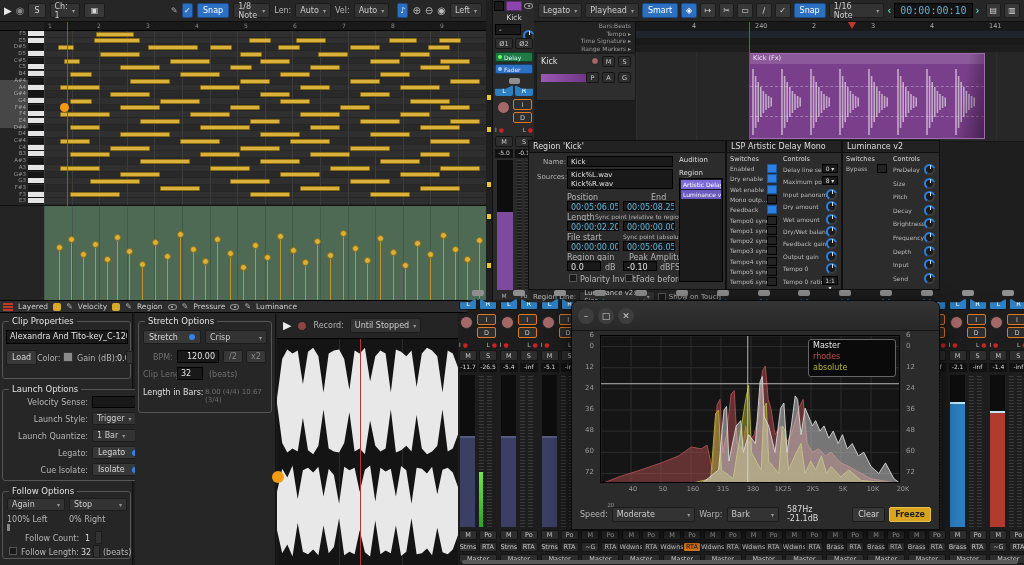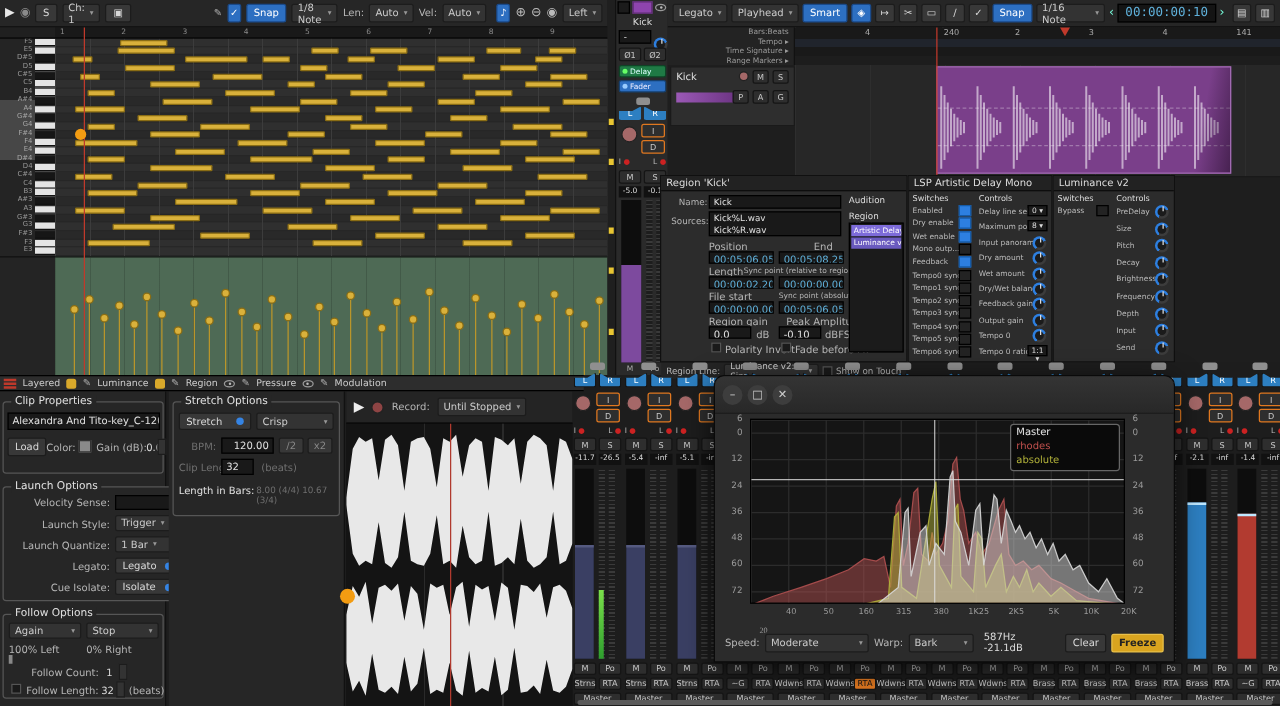--- a/index.html
+++ b/index.html
@@ -467,20 +467,21 @@
       <span class="abs sbtn" style="right:4px;top:2px;width:13px;height:11px;">S</span>
       <span class="abs" style="left:4px;top:20px;width:48px;height:8px;background:linear-gradient(90deg,#9b59b6,#6c3483);"></span>
       <span class="abs sbtn" style="right:36px;top:18px;width:13px;height:11px;">P</span>
       <span class="abs sbtn" style="right:20px;top:18px;width:13px;height:11px;">A</span>
       <span class="abs sbtn" style="right:4px;top:18px;width:13px;height:11px;">G</span>
     </div>
 
     <div class="abs" style="left:102px;top:52px;width:388px;height:90px;background:#272727;border-bottom:1px solid #161616;background-image:repeating-linear-gradient(90deg,#2e2e2e 0,#2e2e2e 1px,transparent 1px,transparent 60px);"></div>
 
     <div class="abs" id="kick-region" style="left:215px;top:53px;width:236px;height:86px;background:#7a3f8a;border:1px solid #a06ab0;overflow:hidden;">
+      <div style="position:absolute;left:0;top:0;width:100%;height:10px;background:rgba(255,255,255,0.14);font-size:6.5px;color:#f2e8f5;padding-left:3px;">Kick (Fx)</div>
       <div id="region-wave" style="position:absolute;left:0;top:10px;width:236px;height:76px;">
           <svg width="236" height="76">
             <path d="M3,5 L3,71 M5.6,12 L5.6,64 M8.2,18 L8.2,58 M10.8,23 L10.8,53 M13.4,27 L13.4,49 M16,30 L16,46 M18.6,32 L18.6,44 M21.2,33.5 L21.2,42.5 M32,5 L32,71 M34.6,12 L34.6,64 M37.2,18 L37.2,58 M39.8,23 L39.8,53 M42.4,27 L42.4,49 M45,30 L45,46 M47.6,32 L47.6,44 M50.2,33.5 L50.2,42.5 M61,5 L61,71 M63.6,12 L63.6,64 M66.2,18 L66.2,58 M68.8,23 L68.8,53 M71.4,27 L71.4,49 M74,30 L74,46 M76.6,32 L76.6,44 M79.2,33.5 L79.2,42.5 M90,5 L90,71 M92.6,12 L92.6,64 M95.2,18 L95.2,58 M97.8,23 L97.8,53 M100.4,27 L100.4,49 M103,30 L103,46 M105.6,32 L105.6,44 M108.2,33.5 L108.2,42.5 M119,5 L119,71 M121.6,12 L121.6,64 M124.2,18 L124.2,58 M126.8,23 L126.8,53 M129.4,27 L129.4,49 M132,30 L132,46 M134.6,32 L134.6,44 M137.2,33.5 L137.2,42.5 M148,5 L148,71 M150.6,12 L150.6,64 M153.2,18 L153.2,58 M155.8,23 L155.8,53 M158.4,27 L158.4,49 M161,30 L161,46 M163.6,32 L163.6,44 M166.2,33.5 L166.2,42.5 M177,5 L177,71 M179.6,12 L179.6,64 M182.2,18 L182.2,58 M184.8,23 L184.8,53 M187.4,27 L187.4,49 M190,30 L190,46 M192.6,32 L192.6,44 M195.2,33.5 L195.2,42.5 M206,5 L206,71 M208.6,12 L208.6,64 M211.2,18 L211.2,58 M213.8,23 L213.8,53 M216.4,27 L216.4,49 M219,30 L219,46 M221.6,32 L221.6,44 M224.2,33.5 L224.2,42.5 " stroke="rgba(255,255,255,0.55)" stroke-width="1.6"></path>
           </svg>
         </div>
       <div style="position:absolute;left:0;top:32px;width:100%;border-top:1px dashed rgba(255,255,255,0.3);"></div>
       <div style="position:absolute;left:0;top:62px;width:100%;border-top:1px dashed rgba(255,255,255,0.3);"></div>
       <div style="position:absolute;right:0;top:0;width:34px;height:100%;background:linear-gradient(100deg,transparent 40%,rgba(30,10,35,0.55));"></div>
     </div>
 
@@ -622,30 +623,30 @@
         <div style="position: absolute; left: 50px; top: 121.8px; font-size: 6px; color: rgb(187, 187, 187); width: 48px; white-space: nowrap; overflow: hidden;">Send</div>
         <div class="knob" style="position: absolute; right: 4px; top: 119.8px;"></div>
       </div>
   </div>
 
   <div class="abs" id="lane-bar" style="left:0;top:300px;width:467px;height:13px;background:#2d2d2d;border-top:1px solid #000;border-bottom:1px solid #000;display:flex;align-items:center;gap:5px;padding:0 3px;z-index:2;">
       <span class="hamburger"></span>
       <span style="font-size: 7.5px; color: rgb(204, 204, 204);">Layered</span>
       <span class="ybadge"></span>
       <span class="pencil">✎</span>
-      <span style="font-size: 7.5px; color: rgb(204, 204, 204);">Luminance</span>
+      <span style="font-size: 7.5px; color: rgb(204, 204, 204);">Velocity</span>
       <span class="ybadge"></span>
       <span class="pencil">✎</span>
       <span style="font-size: 7.5px; color: rgb(204, 204, 204);">Region</span>
       <span class="eye"></span>
       <span class="pencil">✎</span>
       <span style="font-size: 7.5px; color: rgb(204, 204, 204);">Pressure</span>
       <span class="eye"></span>
       <span class="pencil">✎</span>
-      <span style="font-size: 7.5px; color: rgb(204, 204, 204);">Modulation</span>
+      <span style="font-size: 7.5px; color: rgb(204, 204, 204);">Luminance</span>
     </div>
 
   <div class="abs" style="left:0;top:313px;width:133px;height:252px;background:#262626;border-right:1px solid #111;">
     <div class="group" style="left:2px;top:8px;width:129px;height:58px;">
       <span class="group-title">Clip Properties</span>
       <div class="input" style="position:absolute;left:3px;top:8px;width:122px;height:14px;">Alexandra And Tito-key_C-120_bpn</div>
       <span class="btn" style="position:absolute;left:3px;top:28px;">Load</span>
       <span class="abs lbl" style="left:34px;top:32px;">Color:</span>
       <span class="abs" style="left:60px;top:30px;width:10px;height:10px;background:#8a8a8a;border:1px solid #333;"></span>
       <span class="abs lbl" style="left:74px;top:32px;">Gain (dB):</span>

